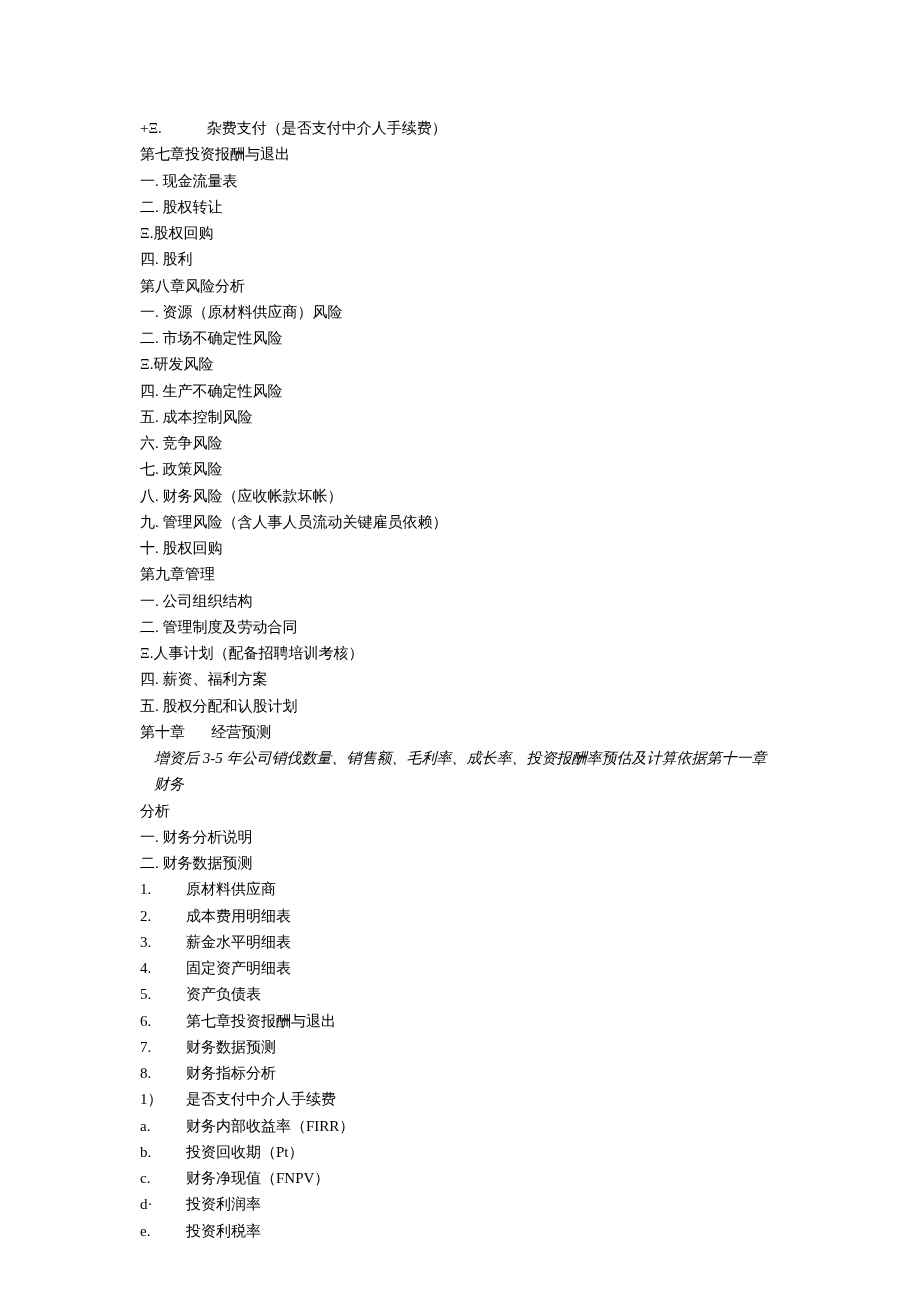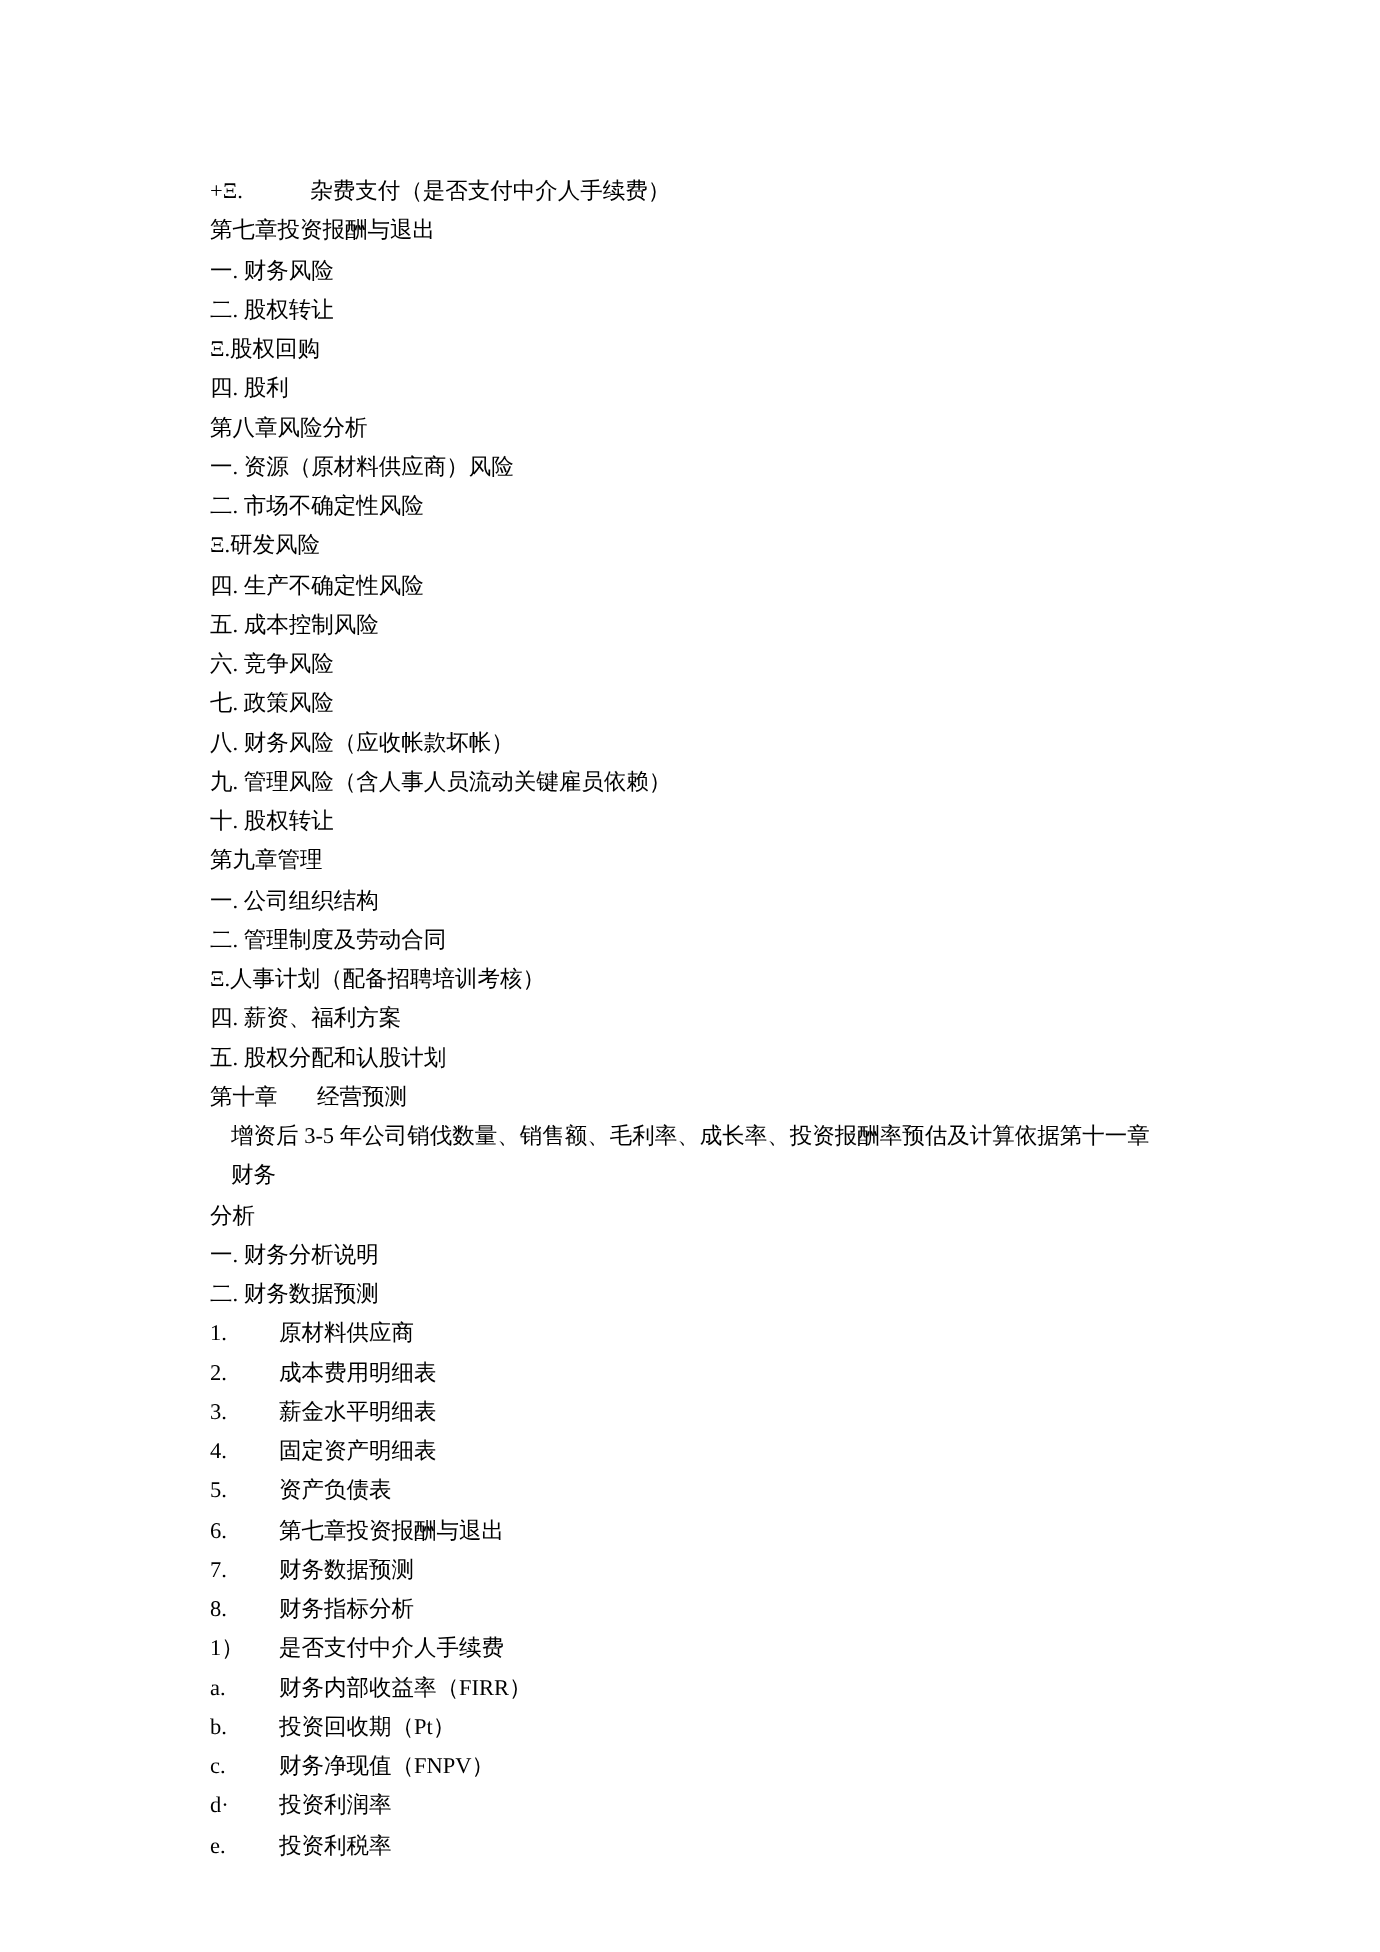--- a/index.html
+++ b/index.html
@@ -11,46 +11,47 @@
     color: #000;
     background: #fff;
     width: 920px;
     box-sizing: border-box;
   }
   .line {
     white-space: pre-wrap;
   }
   .indent-1 {
     padding-left: 14px;
+    font-style: italic;
   }
   .list-num {
     display: inline-block;
     width: 46px;
   }
 </style>
 </head>
 <body>
 
 <div class="line"><span>+Ξ.            </span><span>杂费支付（是否支付中介人手续费）</span></div>
 <div class="line">第七章投资报酬与退出</div>
-<div class="line">一. 财务风险</div>
+<div class="line">一. 现金流量表</div>
 <div class="line">二. 股权转让</div>
 <div class="line">Ξ.股权回购</div>
 <div class="line">四. 股利</div>
 <div class="line">第八章风险分析</div>
 <div class="line">一. 资源（原材料供应商）风险</div>
 <div class="line">二. 市场不确定性风险</div>
 <div class="line">Ξ.研发风险</div>
 <div class="line">四. 生产不确定性风险</div>
 <div class="line">五. 成本控制风险</div>
 <div class="line">六. 竞争风险</div>
 <div class="line">七. 政策风险</div>
 <div class="line">八. 财务风险（应收帐款坏帐）</div>
 <div class="line">九. 管理风险（含人事人员流动关键雇员依赖）</div>
-<div class="line">十. 股权转让</div>
+<div class="line">十. 股权回购</div>
 <div class="line">第九章管理</div>
 <div class="line">一. 公司组织结构</div>
 <div class="line">二. 管理制度及劳动合同</div>
 <div class="line">Ξ.人事计划（配备招聘培训考核）</div>
 <div class="line">四. 薪资、福利方案</div>
 <div class="line">五. 股权分配和认股计划</div>
 <div class="line">第十章       经营预测</div>
 <div class="line indent-1">增资后 3-5 年公司销伐数量、销售额、毛利率、成长率、投资报酬率预估及计算依据第十一章财务</div>
 <div class="line">分析</div>
 <div class="line">一. 财务分析说明</div>

